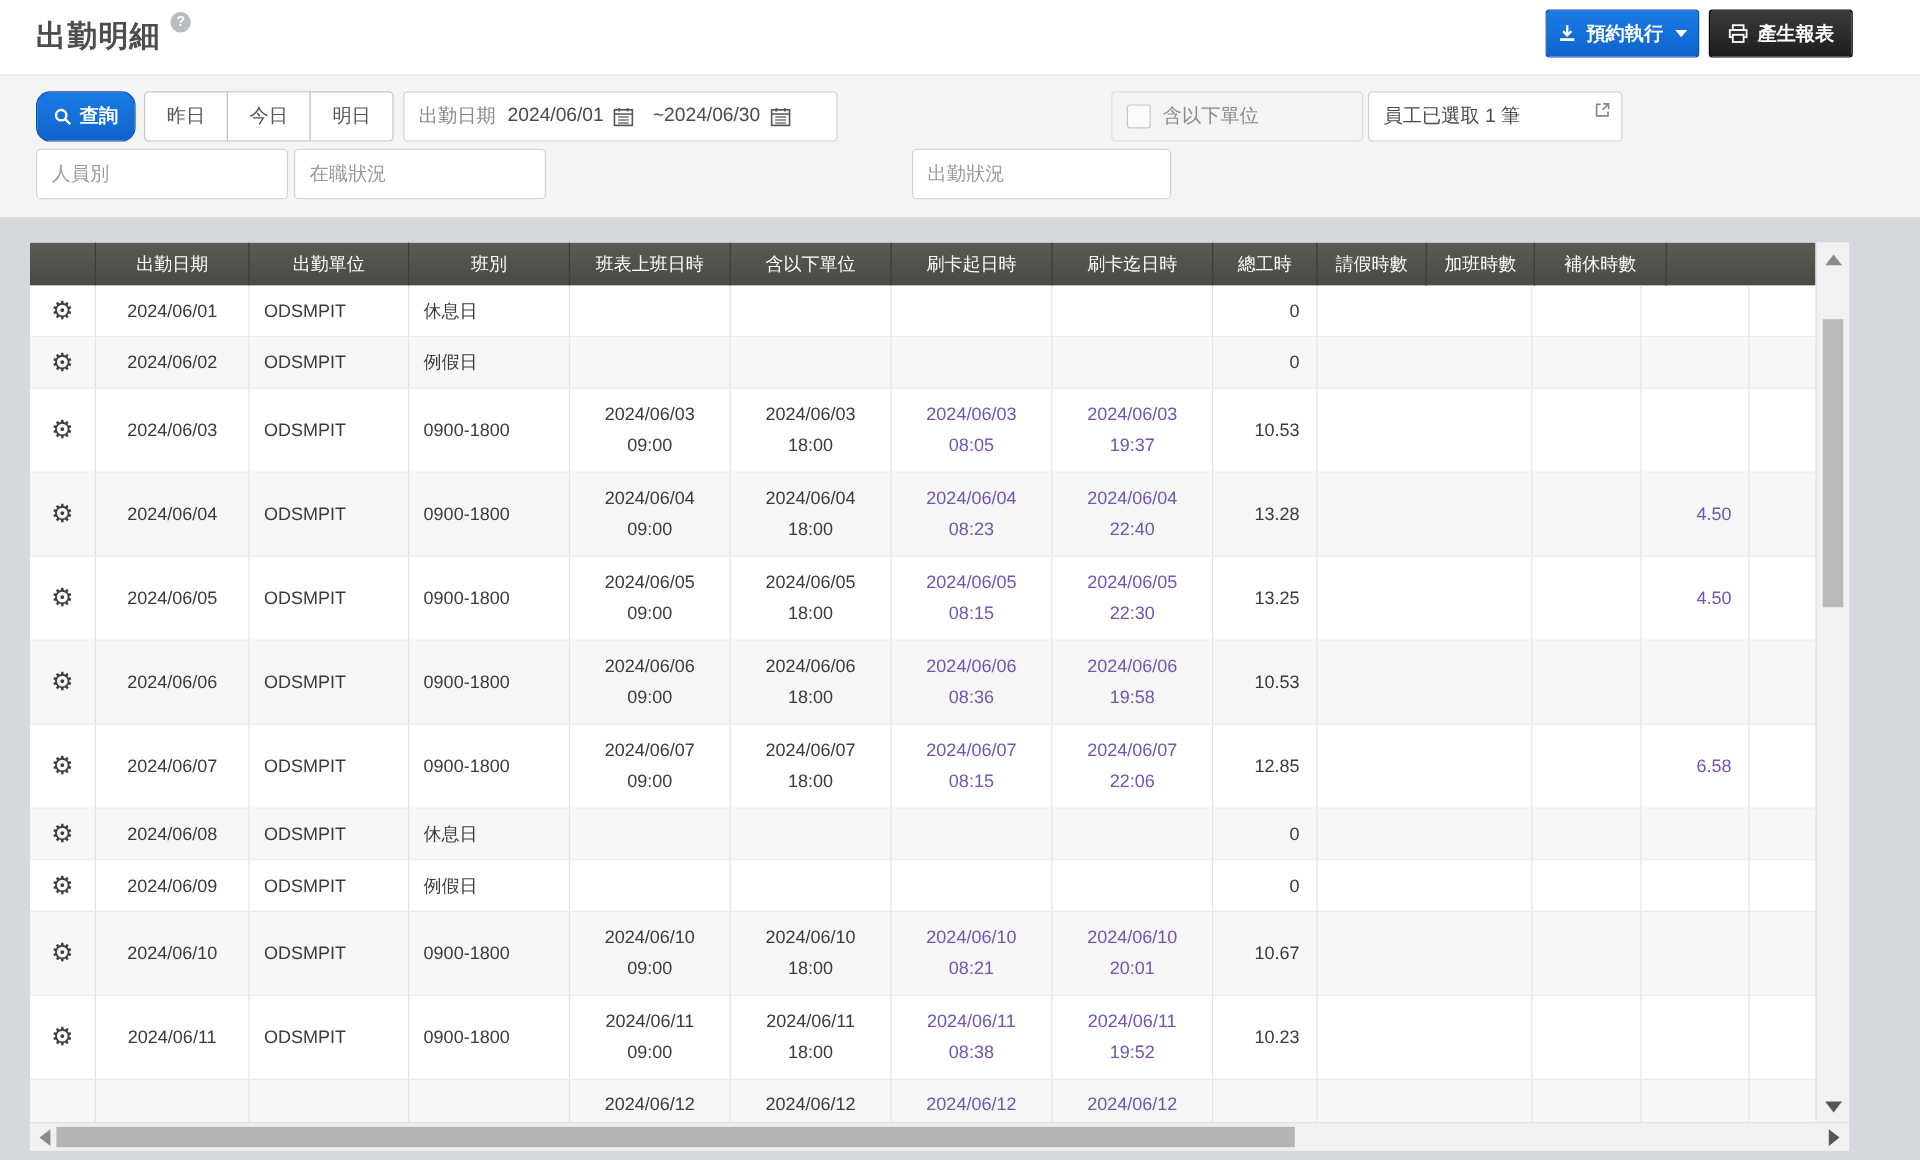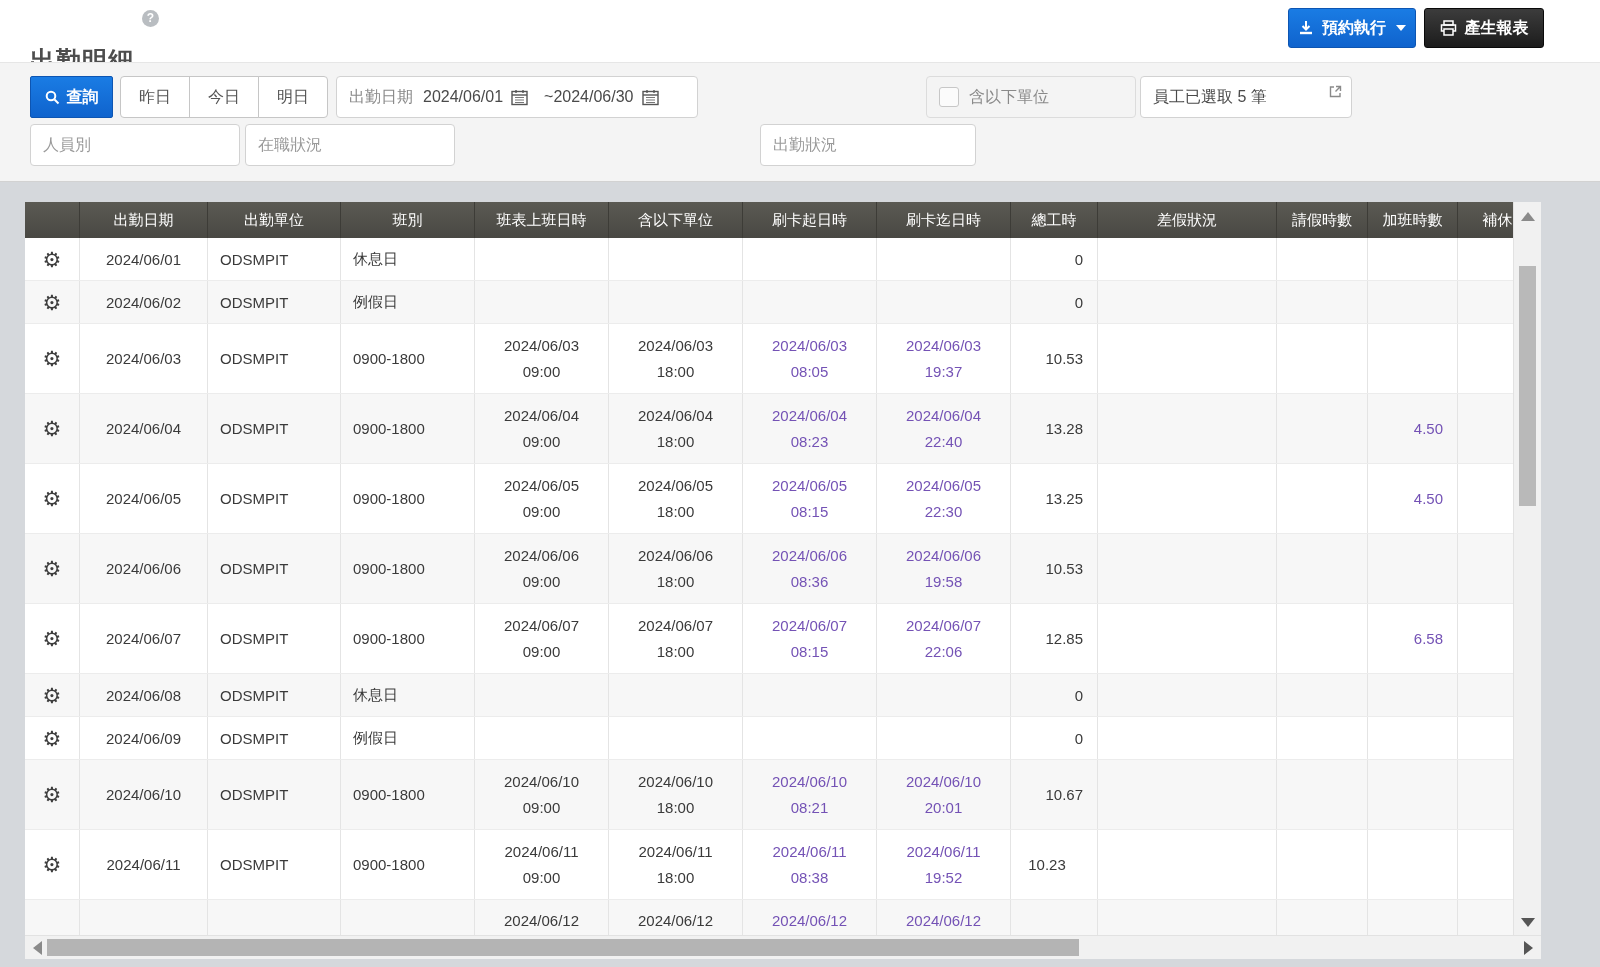--- a/index.html
+++ b/index.html
@@ -5,38 +5,38 @@
   * { box-sizing: border-box; }
   html,body { margin:0; padding:0; }
   body {
     width:1600px; height:967px; position:relative; overflow:hidden;
     font-family:"Liberation Sans", sans-serif; background:#fff; color:#3a3a3a;
     --primary-blue:#1272dd; --link-purple:#7452b5; --header-gray:#52514a;
   }
 
   
   .topbar { position:absolute; left:0; top:0; width:1600px; height:62px; background:#fff; }
-  .page-title { position:absolute; left:30px; top:13px; font-size:25px; font-weight:bold; color:#4d4d4d; letter-spacing:1px;margin-top:31px; }
+  .page-title { position:absolute; left:30px; top:13px; font-size:25px; font-weight:bold; color:#4d4d4d; letter-spacing:1px; }
   .help-badge { position:absolute; left:142px; top:10px; width:17px; height:17px; border-radius:50%;
     background:#b9bdc1; color:#fff; font-size:12px; font-weight:bold; text-align:center; line-height:17px; cursor:pointer; }
   .btn { position:absolute; top:8px; height:40px; border-radius:3px; display:flex; align-items:center;
     justify-content:center; gap:8px; font-size:16px; font-weight:bold; color:#fff; cursor:pointer; }
   .btn-blue { left:1288px; width:128px; background:linear-gradient(#1a7ce4,#0f63cd); border:1px solid #0d55b2; }
   .btn-dark { left:1424px; width:120px; background:linear-gradient(#3c3c3c,#1c1c1c); border:1px solid #0a0a0a; }
   .caret { width:0; height:0; border-left:5px solid transparent; border-right:5px solid transparent; border-top:6px solid #fff; margin-left:2px; }
 
   
   .filterbar { position:absolute; left:0; top:62px; width:1600px; height:120px;
     background:#f4f4f4; border-top:1px solid #e6e6e6; border-bottom:1px solid #d2d2d2; }
   .fbox { position:absolute; height:42px; background:#fff; border:1px solid #d2d2d2; border-radius:4px;
     display:flex; align-items:center; padding:0 12px; font-size:16px; }
   .placeholder { color:#9a9a9a; }
   .flabel { color:#8a8a8a; }
   .fvalue { color:#4a4a4a; }
-  .btn-query { position:absolute; left:30px; top:13px; width:83px; height:42px; border-radius:2px;
+  .btn-query { position:absolute; left:30px; top:13px; width:83px; height:42px; border-radius:12px;
     background:linear-gradient(#1a7ce4,#0f63cd); border:1px solid #0d55b2; color:#fff; font-size:16px; font-weight:bold;
     display:flex; align-items:center; justify-content:center; gap:7px; cursor:pointer; }
   .day-group { position:absolute; left:120px; top:13px; display:flex; }
   .daybtn { width:70px; height:42px; background:#fff; border:1px solid #c6c6c6; display:flex; align-items:center;
     justify-content:center; font-size:16px; color:#555; cursor:pointer; }
   .daybtn:first-child { border-radius:4px 0 0 4px; }
   .daybtn:last-child { border-radius:0 4px 4px 0; }
   .daybtn + .daybtn { margin-left:-1px; }
   .popup-ic { position:absolute; right:9px; top:8px; }
   .checkbox { width:20px; height:20px; border:1px solid #c7c7c7; border-radius:3px; background:#fbfbfb; margin-right:10px; cursor:pointer; }
@@ -146,21 +146,21 @@
     </span>
   </div>
 
 
   <div class="fbox ghost" style="left:926px; top:13px; width:210px;">
     <span class="checkbox"></span>
     <span class="flabel">含以下單位</span>
   </div>
 
   <div class="fbox" style="left:1140px; top:13px; width:212px;">
-    <span class="fvalue">員工已選取 5 筆</span>
+    <span class="fvalue">員工已選取 1 筆</span>
     <span class="popup-ic">
       <svg width="13" height="13" viewBox="0 0 13 13">
           <path d="M5 2H1.5v9.5H11V8" fill="none" stroke="#8a8a8a" stroke-width="1.4"></path>
           <path d="M7 1.5h4.5V6M11.2 1.8L6.5 6.5" fill="none" stroke="#8a8a8a" stroke-width="1.4"></path>
         </svg>
     </span>
   </div>
 
   <div class="fbox" style="left:30px; top:61px; width:210px;">
     <span class="placeholder">人員別</span>
@@ -181,21 +181,20 @@
     <div class="thead" id="thead">
         <div class="hcell" style="width: 55px;"></div>
         <div class="hcell" style="width: 128px;">出勤日期</div>
         <div class="hcell" style="width: 133px;">出勤單位</div>
         <div class="hcell" style="width: 134px;">班別</div>
         <div class="hcell" style="width: 134px;">班表上班日時</div>
         <div class="hcell" style="width: 134px;">含以下單位</div>
         <div class="hcell" style="width: 134px;">刷卡起日時</div>
         <div class="hcell" style="width: 134px;">刷卡迄日時</div>
         <div class="hcell" style="width: 87px;">總工時</div>
-        <div class="hcell" style="width: 179px;">差假狀況</div>
         <div class="hcell" style="width: 91px;">請假時數</div>
         <div class="hcell" style="width: 90px;">加班時數</div>
         <div class="hcell" style="width: 110px;">補休時數</div>
       </div>
     <div id="tbody">
         <div class="trow" style="height: 43px;">
           <div class="tcell a-c" style="width: 55px;">
             <span class="gear">⚙</span>
           </div>
           <div class="tcell a-c" style="width: 128px;">
@@ -544,21 +543,21 @@
             <div class="ln">18:00</div>
           </div>
           <div class="tcell a-c" style="width: 134px;">
             <div class="ln purple">2024/06/11</div>
             <div class="ln purple">08:38</div>
           </div>
           <div class="tcell a-c" style="width: 134px;">
             <div class="ln purple">2024/06/11</div>
             <div class="ln purple">19:52</div>
           </div>
-          <div class="tcell a-r" style="width: 87px; align-items: center;">
+          <div class="tcell a-r" style="width: 87px;">
             <span class="">10.23</span>
           </div>
           <div class="tcell a-c" style="width: 179px;"></div>
           <div class="tcell a-r" style="width: 91px;"></div>
           <div class="tcell a-r" style="width: 90px;"></div>
           <div class="tcell a-l" style="width: 110px;"></div>
         </div>
         <div class="trow alt" style="height: 70px;">
           <div class="tcell a-c" style="width: 55px;"></div>
           <div class="tcell a-c" style="width: 128px;"></div>

